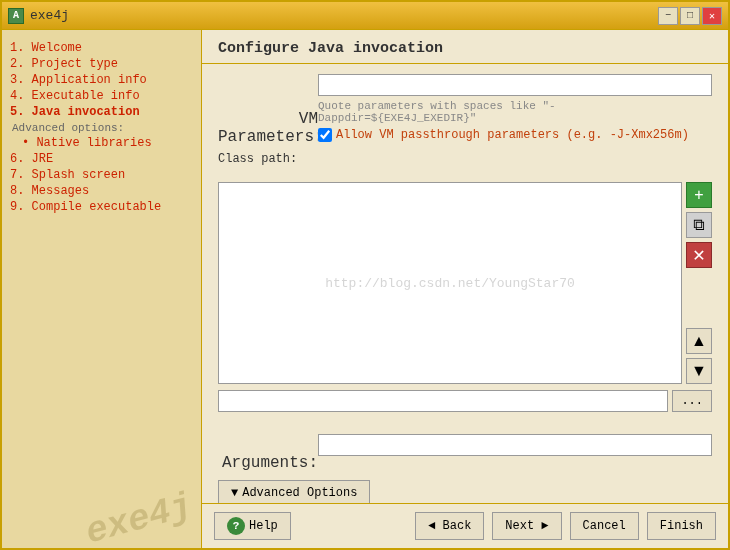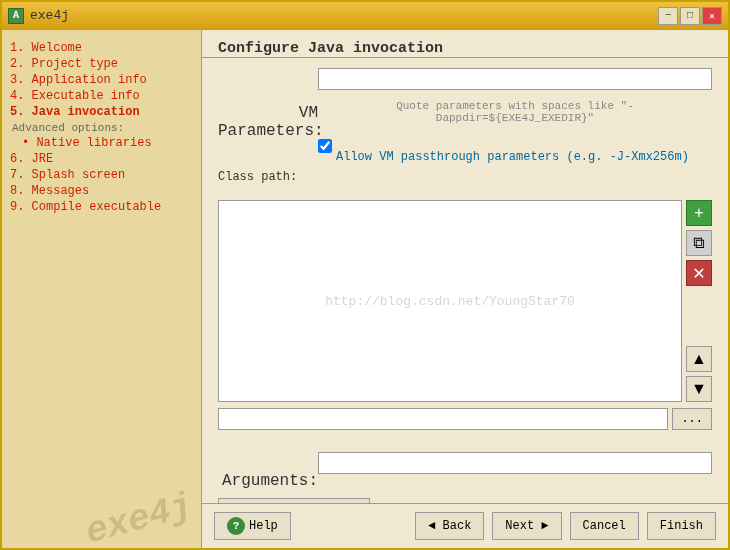--- a/index.html
+++ b/index.html
@@ -134,21 +134,21 @@
     
     .right-panel {
       flex: 1;
       background: #f0e8d0;
       display: flex;
       flex-direction: column;
     }
 
     
     .panel-header {
-      padding: 10px 16px 0 16px;
+      padding: 10px 16px 6px 16px;
       border-bottom: 1px solid #c8a000;
     }
     .panel-title {
       font-size: 15px;
       font-weight: bold;
       color: #333;
       font-family: 'Courier New', monospace;
     }
 
     
@@ -180,38 +180,36 @@
       height: 22px;
       border: 1px solid #999;
       background: white;
       padding: 2px 4px;
       font-size: 12px;
       font-family: 'Courier New', monospace;
     }
     .hint-text {
       font-size: 11px;
       color: #888;
-      padding-top: 10px;
-      font-family: 'Courier New', monospace;
-      text-align: center;
+      padding-top: 4px;
+      font-family: 'Courier New', monospace;
     }
     .checkbox-row {
       display: flex;
       align-items: center;
       gap: 4px;
       margin-top: 4px;
     }
     .checkbox-row input[type=checkbox] {
       width: 14px;
       height: 14px;
     }
     .checkbox-label {
       font-size: 12px;
-      color: #0369a1;
-      margin-top: 22px;
+      color: #c2410c;
     }
 
     
     .classpath-section {
       margin-top: 4px;
     }
     .classpath-label {
       font-size: 12px;
       color: #333;
       margin-bottom: 16px;

